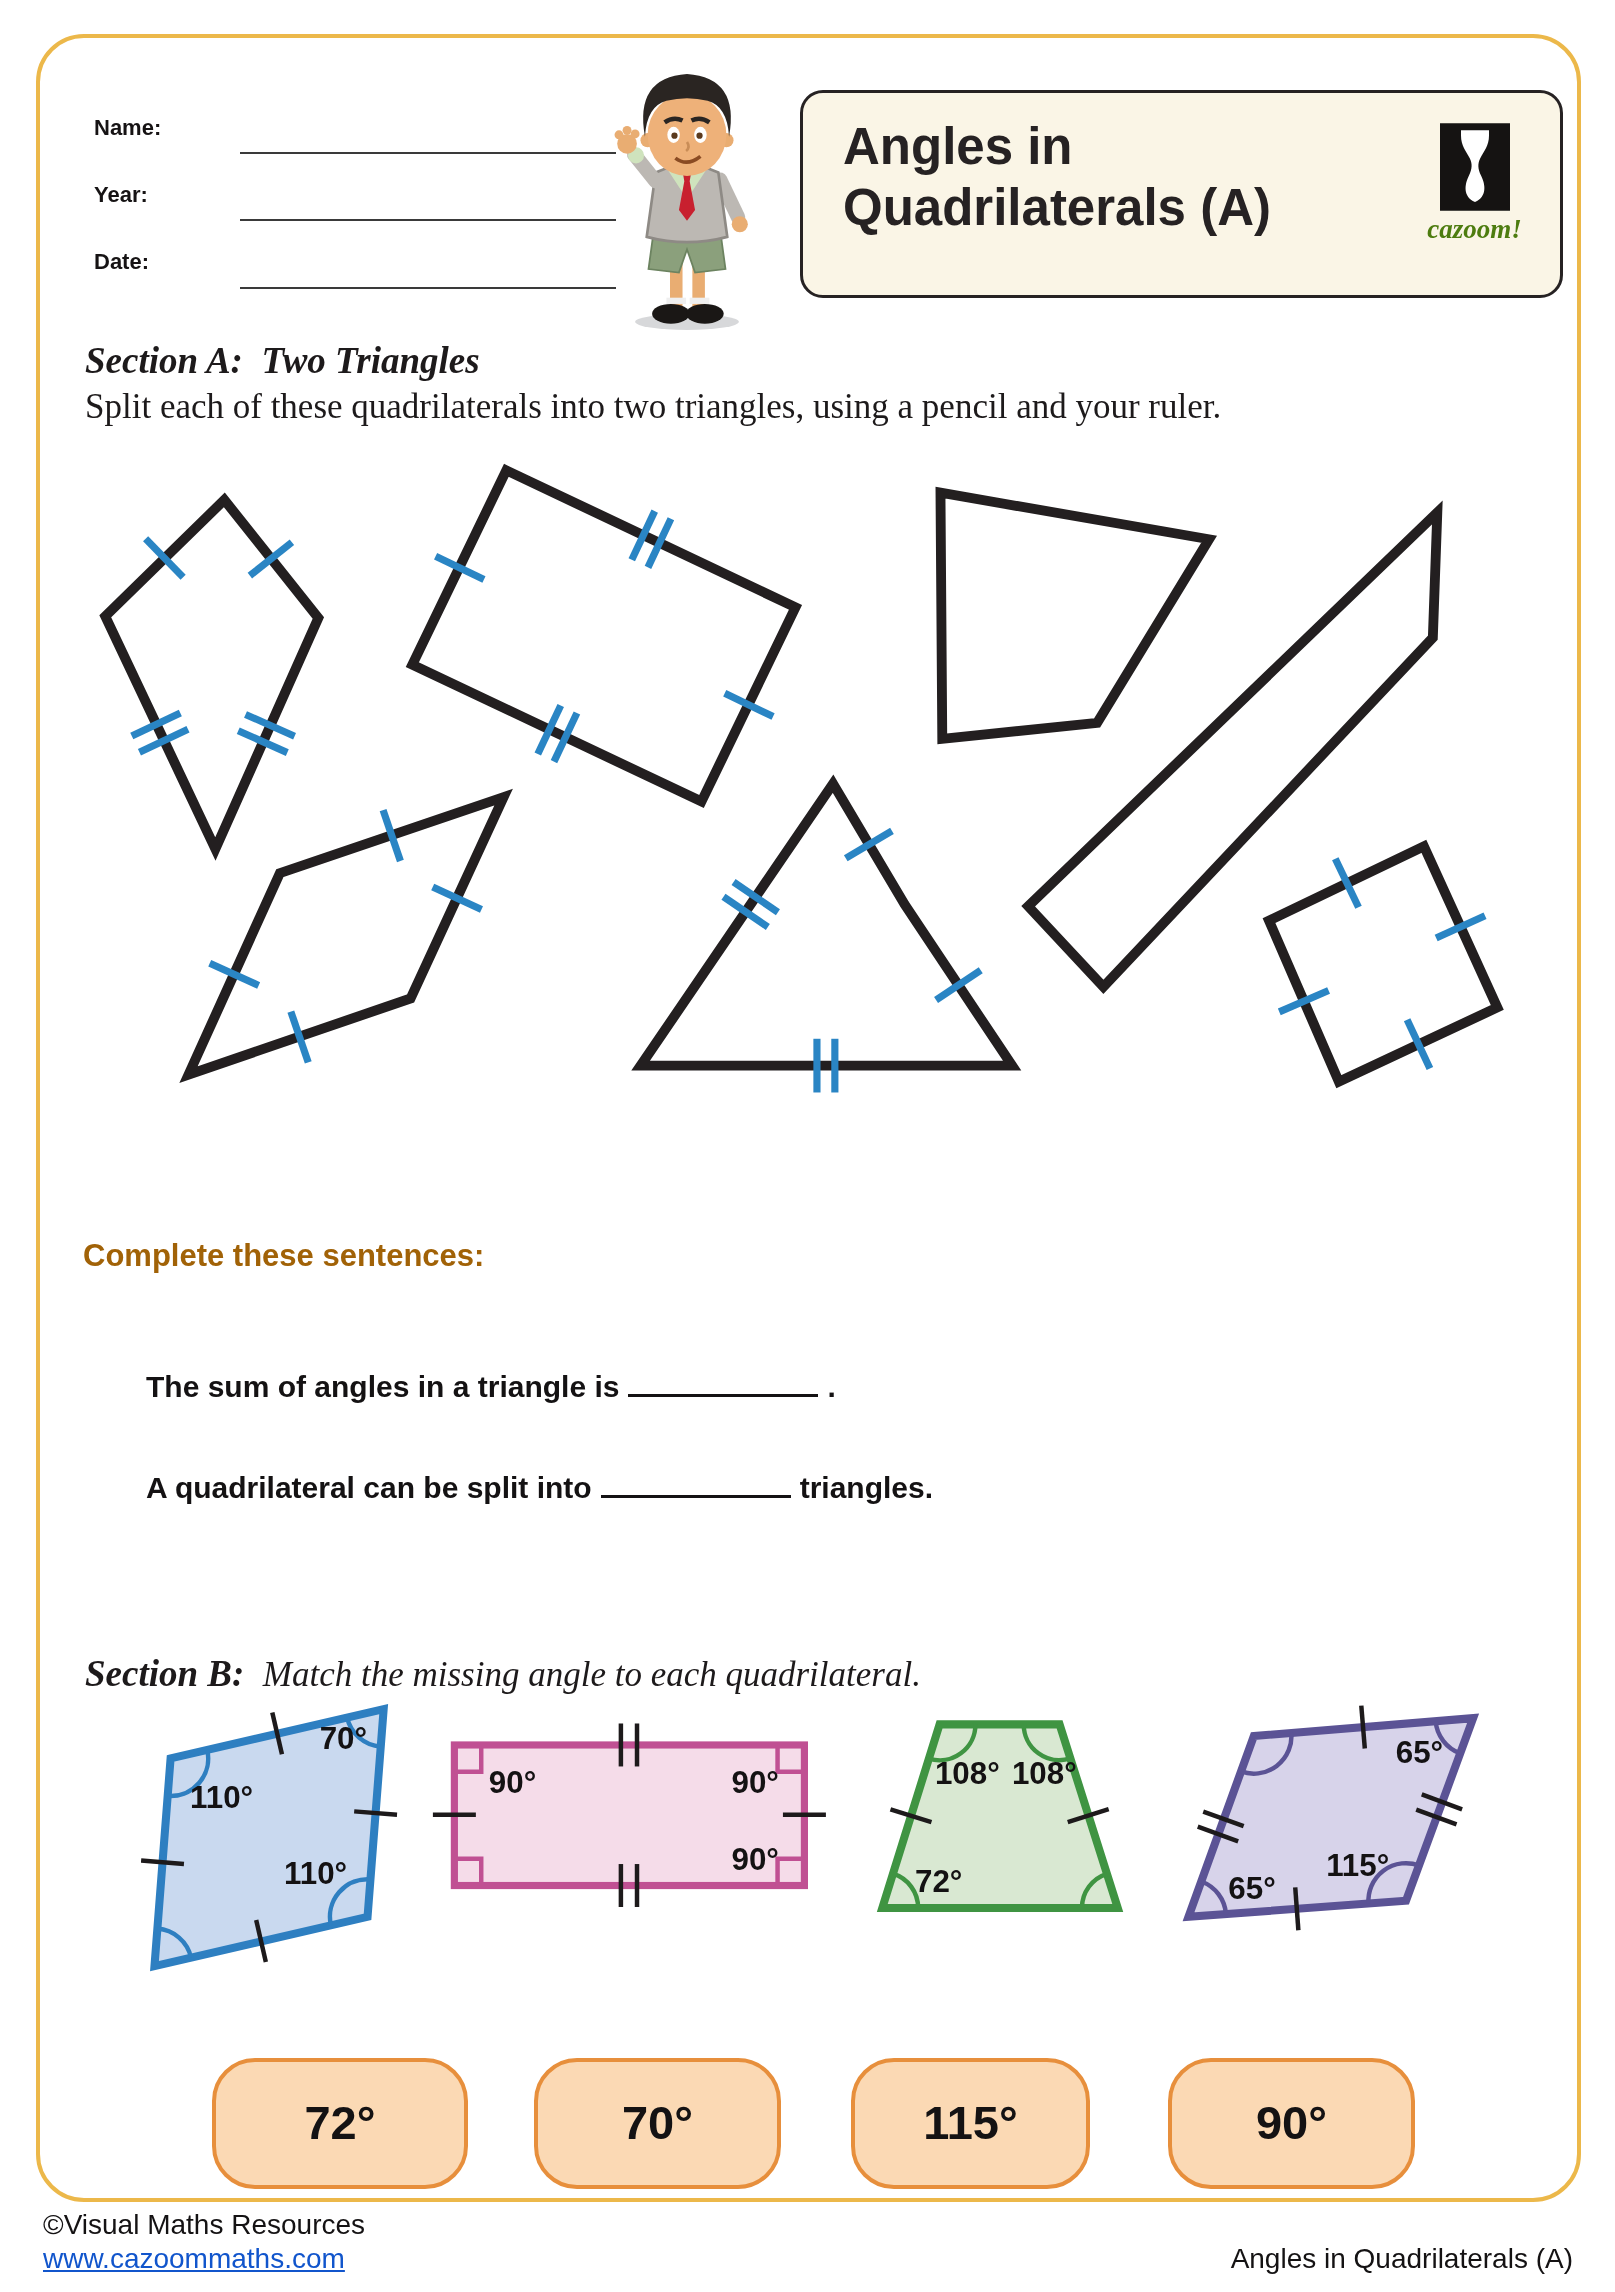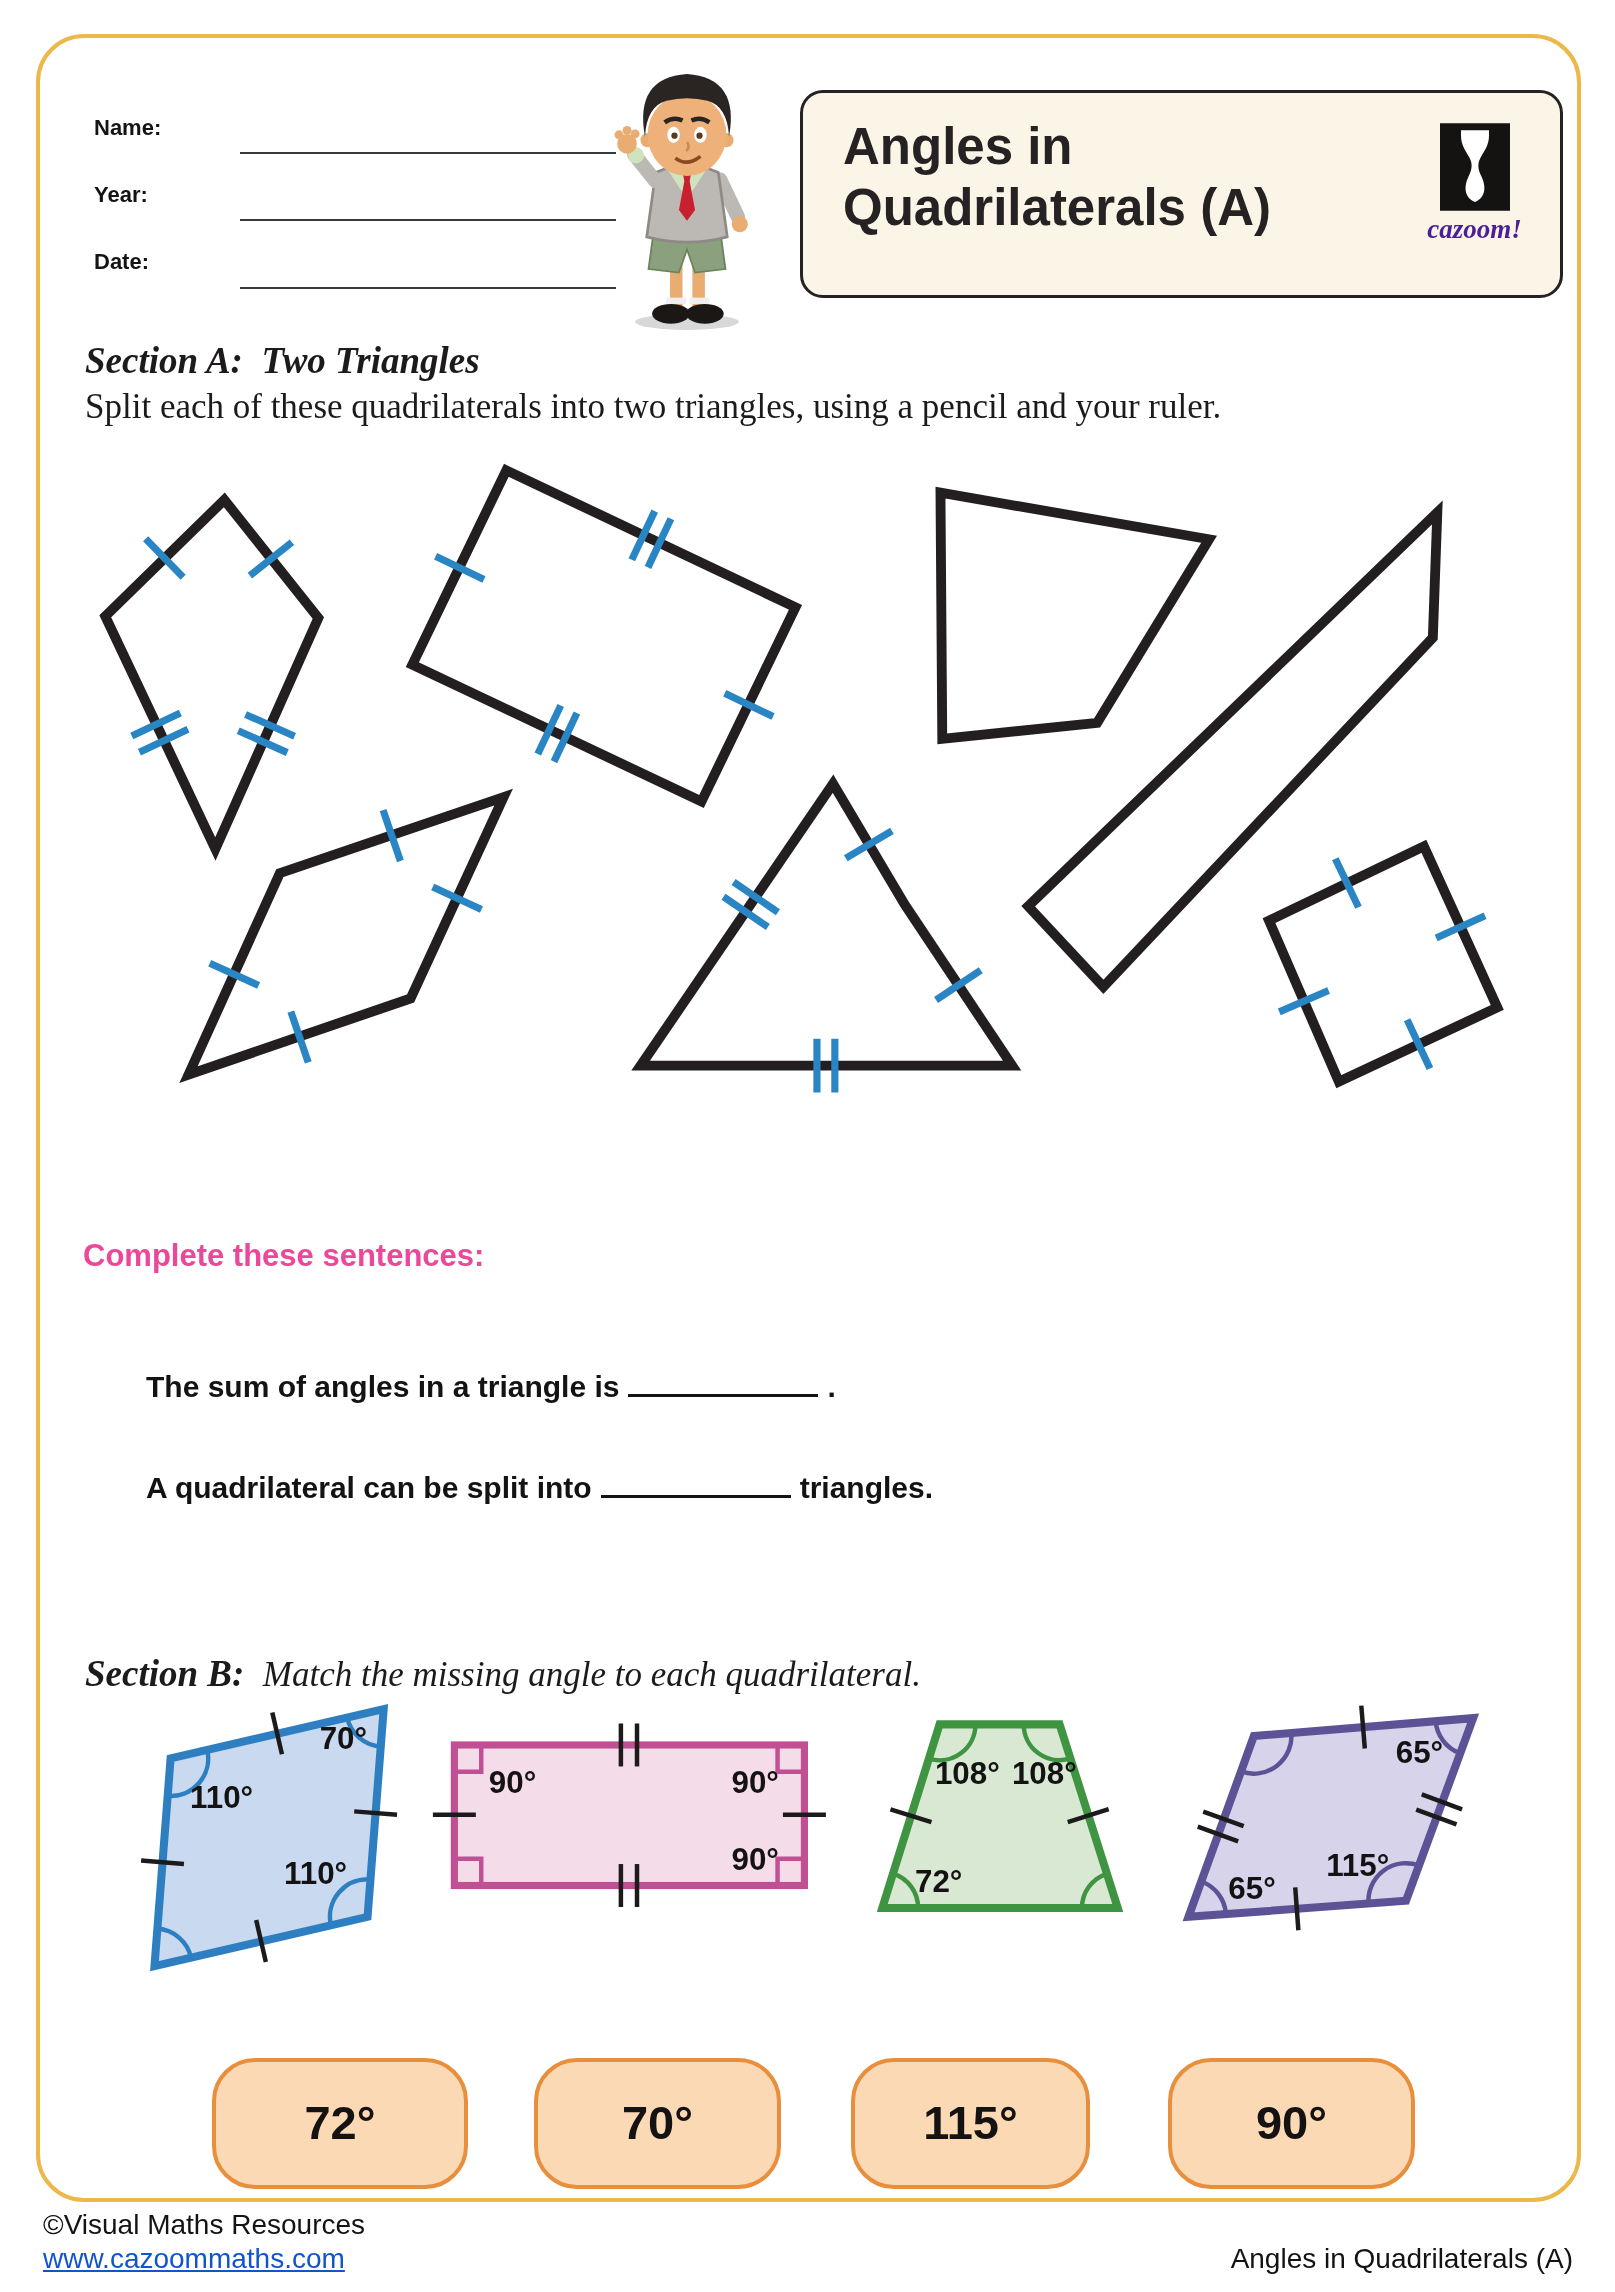--- a/index.html
+++ b/index.html
@@ -8,27 +8,27 @@
   .pborder{position:absolute;left:36px;top:34px;width:1537px;height:2160px;
            border:4.5px solid var(--gold);border-radius:48px;}
   
   .flabel{position:absolute;left:94px;font-weight:bold;font-size:22px;color:#161314;}
   .fline{position:absolute;left:240px;width:376px;border-bottom:2.7px solid #3a3a3a;height:0;}
   
   .titlebox{position:absolute;left:800px;top:90px;width:763px;height:208px;background:var(--cream);
             border:3.6px solid #262223;border-radius:23px;box-sizing:border-box;}
   .titletext{position:absolute;left:40px;top:23px;font-size:51px;font-weight:bold;color:#262223;line-height:1.2;}
   .logo{position:absolute;right:32px;top:30px;width:107px;text-align:center;}
-  .logotext{font-family:"Liberation Serif",serif;font-style:italic;font-weight:bold;font-size:27px;color:#4c1d95;margin-top:0px;}
+  .logotext{font-family:"Liberation Serif",serif;font-style:italic;font-weight:bold;font-size:27px;color:#4d7c0f;margin-top:0px;}
   
   .sechead{position:absolute;font-family:"Liberation Serif",serif;font-weight:bold;font-style:italic;
            font-size:37px;color:#1d1a1b;}
   .secinstr{font-family:"Liberation Serif",serif;font-weight:normal;font-size:35px;color:#1d1a1b;}
   
-  .sheading{position:absolute;left:83px;font-weight:bold;font-size:31px;color:#ec4899;}
+  .sheading{position:absolute;left:83px;font-weight:bold;font-size:31px;color:#a16207;}
   .sentence{position:absolute;left:146px;font-weight:bold;font-size:30px;color:#141213;white-space:nowrap;margin-top:40px;}
   .blank{display:inline-block;width:190px;border-bottom:3.6px solid #141213;height:27px;margin:0 9px;}
   
   .chip{position:absolute;height:131px;background:var(--chip-fill);border:4.5px solid var(--chip-stroke);
         border-radius:43px;box-sizing:border-box;text-align:center;line-height:122px;
         font-size:47px;font-weight:bold;color:#141213;}
   
   .qshape{fill:none;stroke:var(--ink);stroke-width:11;stroke-linejoin:miter;}
   .ta{stroke:var(--tick-blue);stroke-width:8;}
   .tb{stroke:#1d1a1b;stroke-width:5;}

